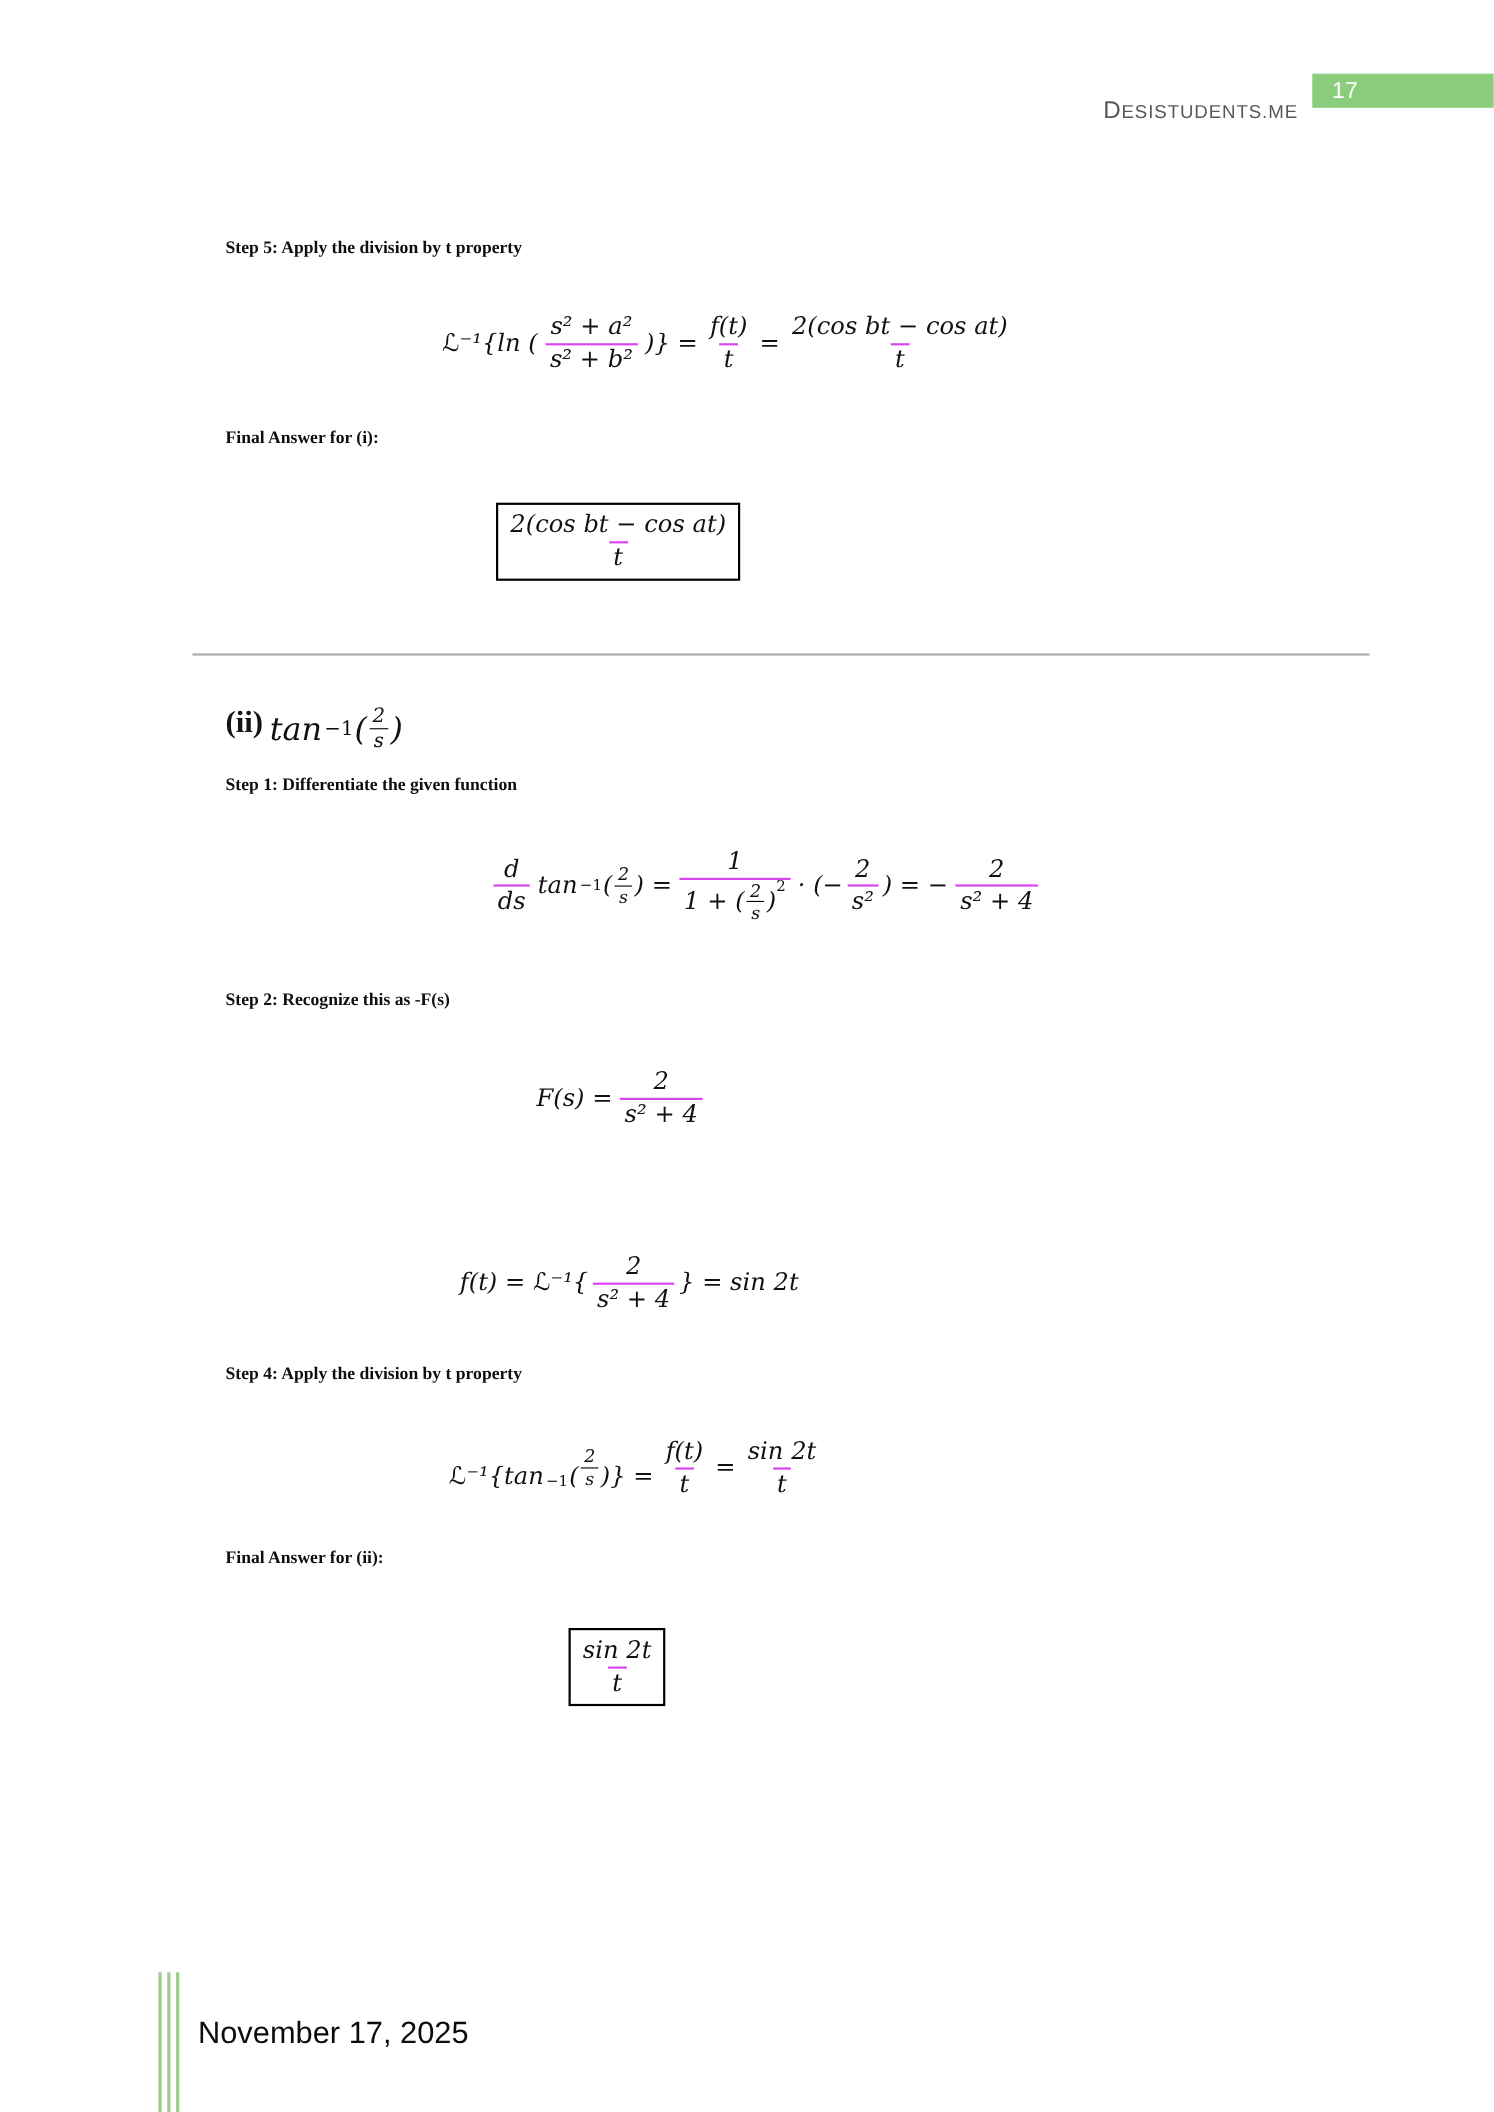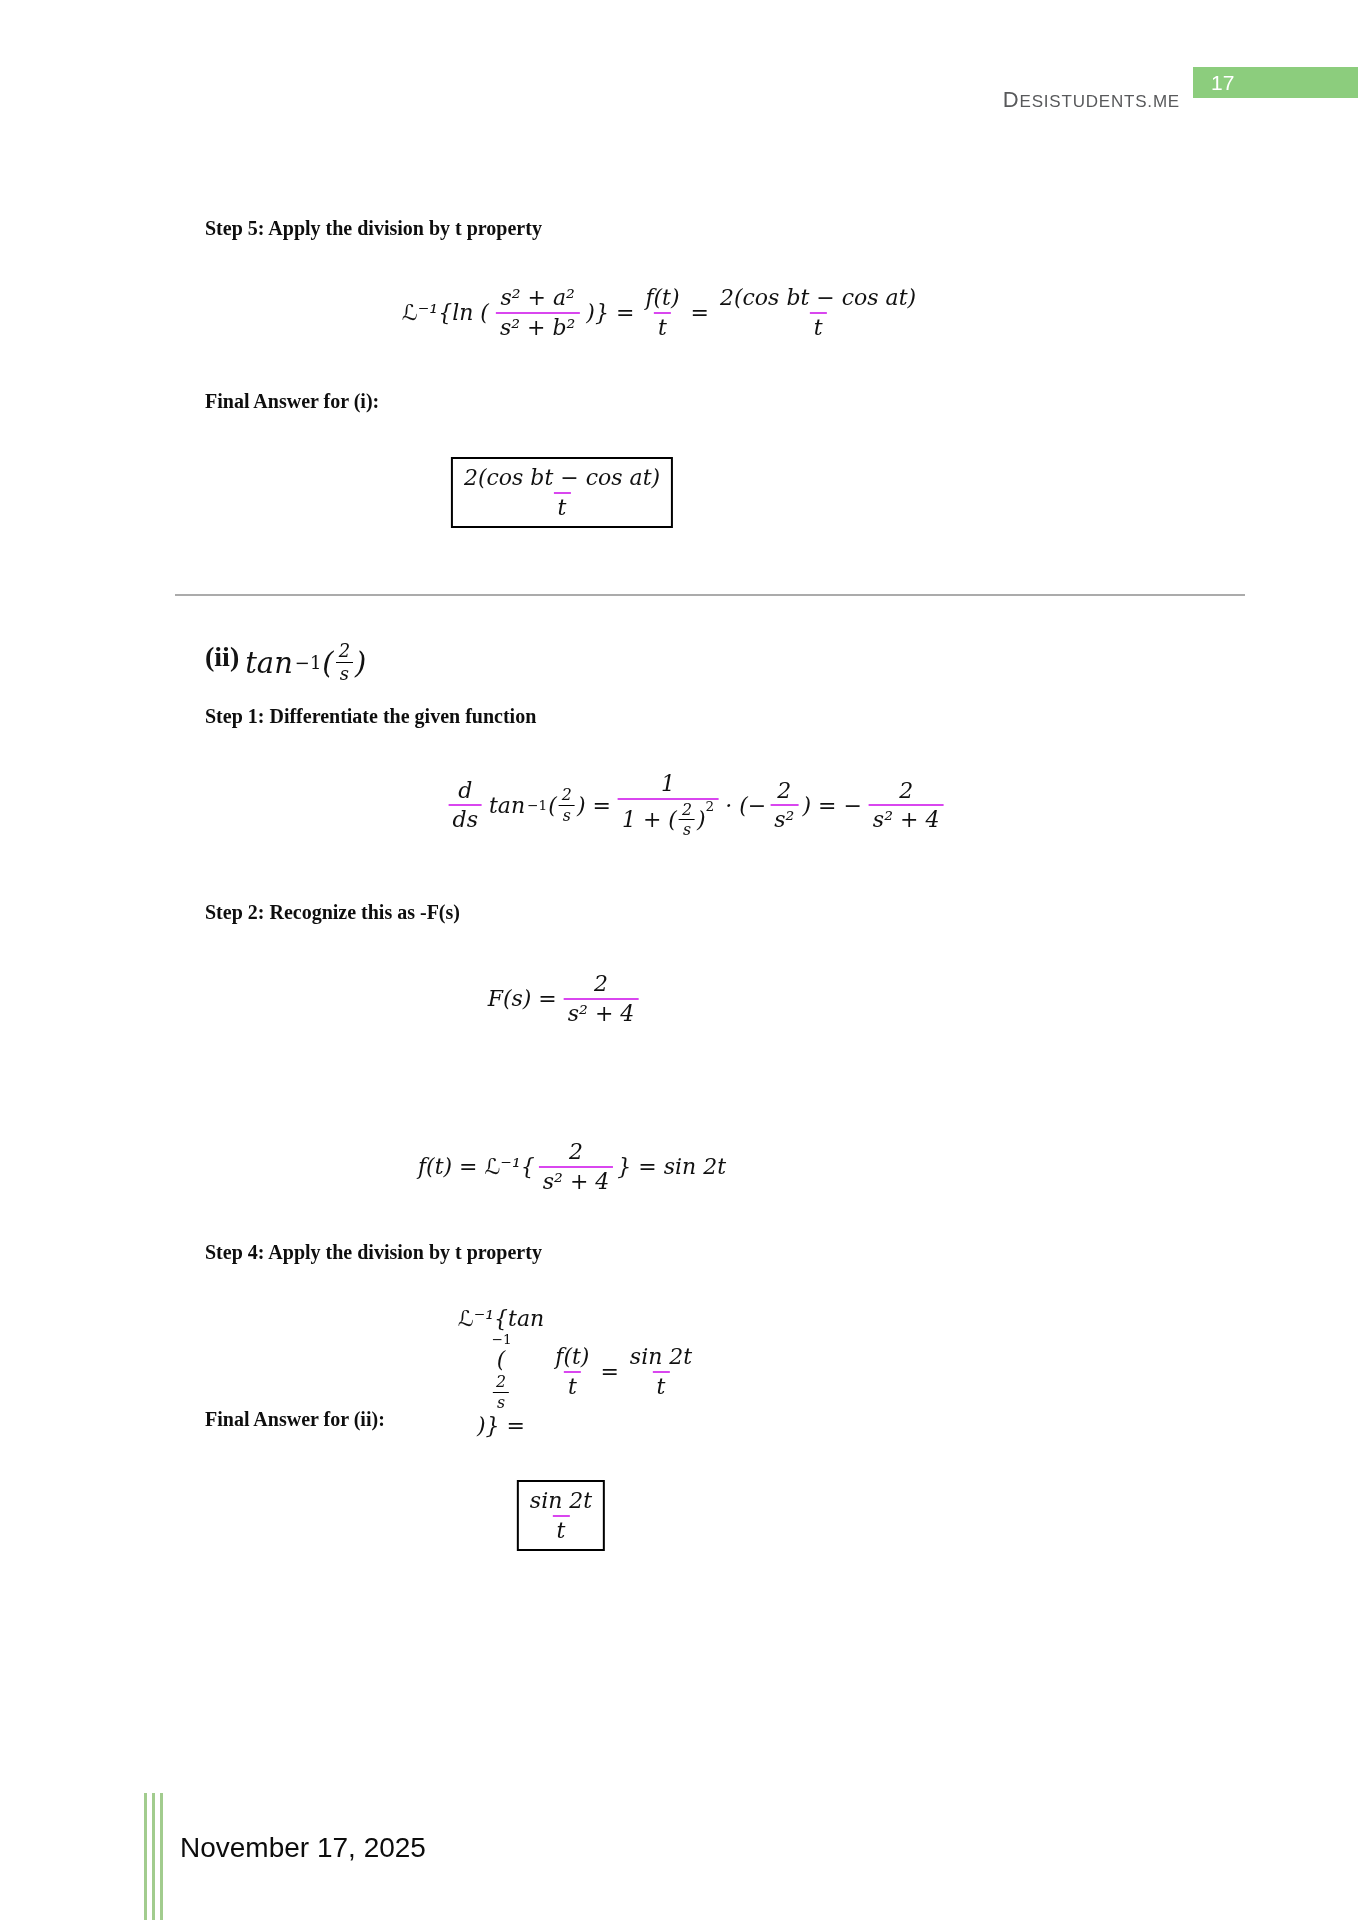--- a/index.html
+++ b/index.html
@@ -18,21 +18,21 @@
   .badge {
     position:absolute; top:67px; left:1193px; width:194px; height:31px;
     background:#8ccd7d; color:#ffffff;
     font-family:"Liberation Sans","DejaVu Sans",sans-serif;
     font-size:21px; line-height:31px; padding-left:18px; box-sizing:border-box;
   }
 
   
   .heading {
     position:absolute; left:205px;
-    font-weight:bold; font-size:20px; color:#0e0e0e; white-space:nowrap;
+    font-weight:bold; font-size:16px; color:#0e0e0e; white-space:nowrap;
   }
 
   
   .math { font-family:"DejaVu Serif","DejaVu Sans",serif; font-style:italic; font-size:22px; color:#111;margin-top:12px; }
   .formula {
     position:absolute; transform:translateX(-50%);
     display:flex; align-items:center; gap:7px; white-space:nowrap;
   }
   .frac { display:inline-flex; flex-direction:column; align-items:center; }
   .frac .num, .frac .den { line-height:1.25; padding:0 4px; text-align:center; display:flex; align-items:center; justify-content:center; }
@@ -180,21 +180,21 @@
     <span class="frac" style="margin:0 -3px;">
       <span class="num">2</span>
       <span class="den">s² + 4</span>
     </span>
     <span>} = sin 2t</span>
   </div>
 
   <div class="heading" style="top:1241px">Step 4: Apply the division by t property</div>
 
   <div class="formula math" style="top:1294px; left:577px">
-    <span style="display:inline-flex; align-items:center;flex-direction:column;">
+    <span style="display:inline-flex; align-items:flex-end;">
       <span>ℒ⁻¹{tan</span>
         <span class="sup">−1</span>
         <span>(</span>
         <span class="frac inner">
           <span class="num">2</span>
           <span class="den">s</span>
         </span>
         <span>)} =</span>
     </span>
     <span class="frac">

